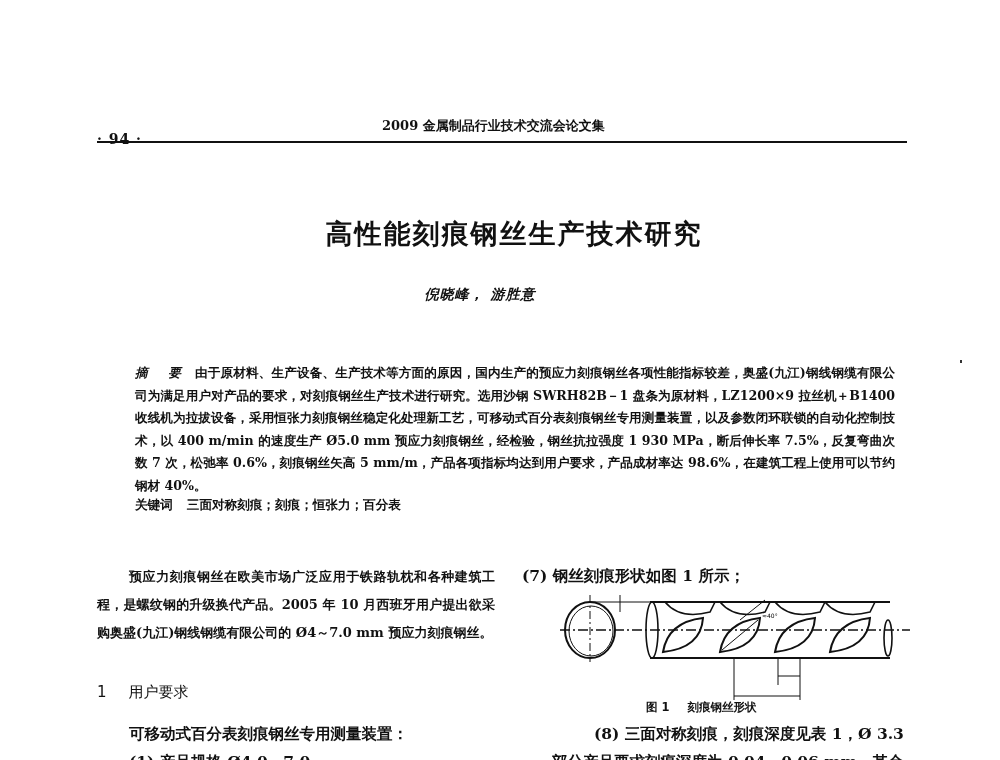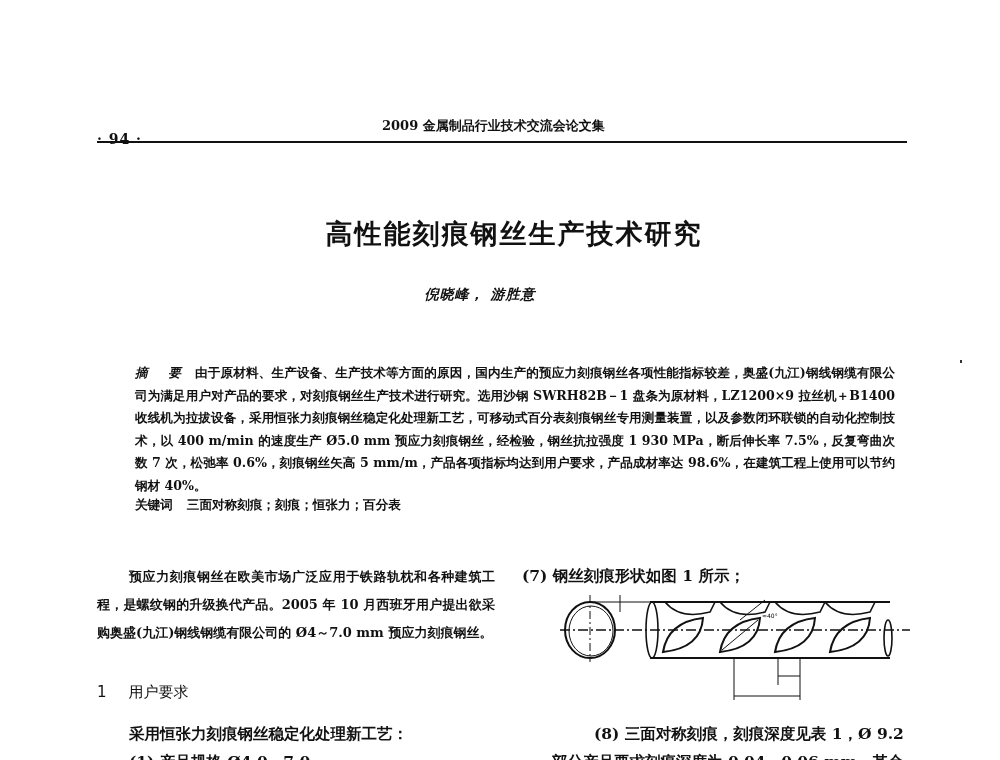--- a/index.html
+++ b/index.html
@@ -78,21 +78,21 @@
     <span class="label">关键词</span><span>三面对称刻痕；刻痕；恒张力；百分表</span>
   </div>
 
   <div class="col-left">
     <p class="body-para indent">预应力刻痕钢丝在欧美市场广泛应用于铁路轨枕和各种建筑工程，是螺纹钢的升级换代产品。2005 年 10 月西班牙用户提出欲采购奥盛(九江)钢线钢缆有限公司的 Ø4～7.0 mm 预应力刻痕钢丝。</p>
   </div>
 
   <div class="section-heading">
     <span class="num">1</span><span>用户要求</span>
   </div>
-  <div class="section-line" style="top:724px;">采用恒张力刻痕钢丝稳定化处理新工艺：</div>
+  <div class="section-line" style="top:724px;">可移动式百分表刻痕钢丝专用测量装置：</div>
   <div class="section-line" style="top:752px;">(1) 产品规格 Ø4.0～7.0</div>
 
   <div class="right-line" style="left:522px; top:566px;">(7) 钢丝刻痕形状如图 1 所示；</div>
 
   <div class="figure">
     <svg width="360" height="110" viewBox="0 0 360 110">
       <g fill="none" stroke="#111" stroke-width="1.6">
 
         <ellipse cx="30" cy="40" rx="25" ry="28" stroke-width="2"></ellipse>
         <ellipse cx="31" cy="41" rx="22" ry="25" stroke-width="1"></ellipse>
@@ -122,18 +122,21 @@
         <line x1="174" y1="68" x2="174" y2="110" stroke-width="1"></line>
         <line x1="218" y1="68" x2="218" y2="95" stroke-width="1"></line>
         <line x1="240" y1="68" x2="240" y2="110" stroke-width="1"></line>
         <line x1="218" y1="86" x2="240" y2="86" stroke-width="1"></line>
         <line x1="174" y1="106" x2="240" y2="106" stroke-width="1"></line>
       </g>
       <text x="202" y="28" font-size="6" font-family="DejaVu Sans, sans-serif">≈40°</text>
     </svg>
   </div>
 
+  <div class="fig-caption">
+    <span class="fig-num">图 1</span><span>刻痕钢丝形状</span>
+  </div>
 
-  <div class="right-line" style="left:594px; top:724px;">(8) 三面对称刻痕，刻痕深度见表 1，Ø 9.2</div>
+  <div class="right-line" style="left:594px; top:724px;">(8) 三面对称刻痕，刻痕深度见表 1，Ø 3.3</div>
   <div class="right-line" style="left:552px; top:752px;">部分产品要求刻痕深度为 0.04～0.06 mm，其余</div>
 
   <div class="stray-mark"></div>
 </div>
 
 </body></html>

